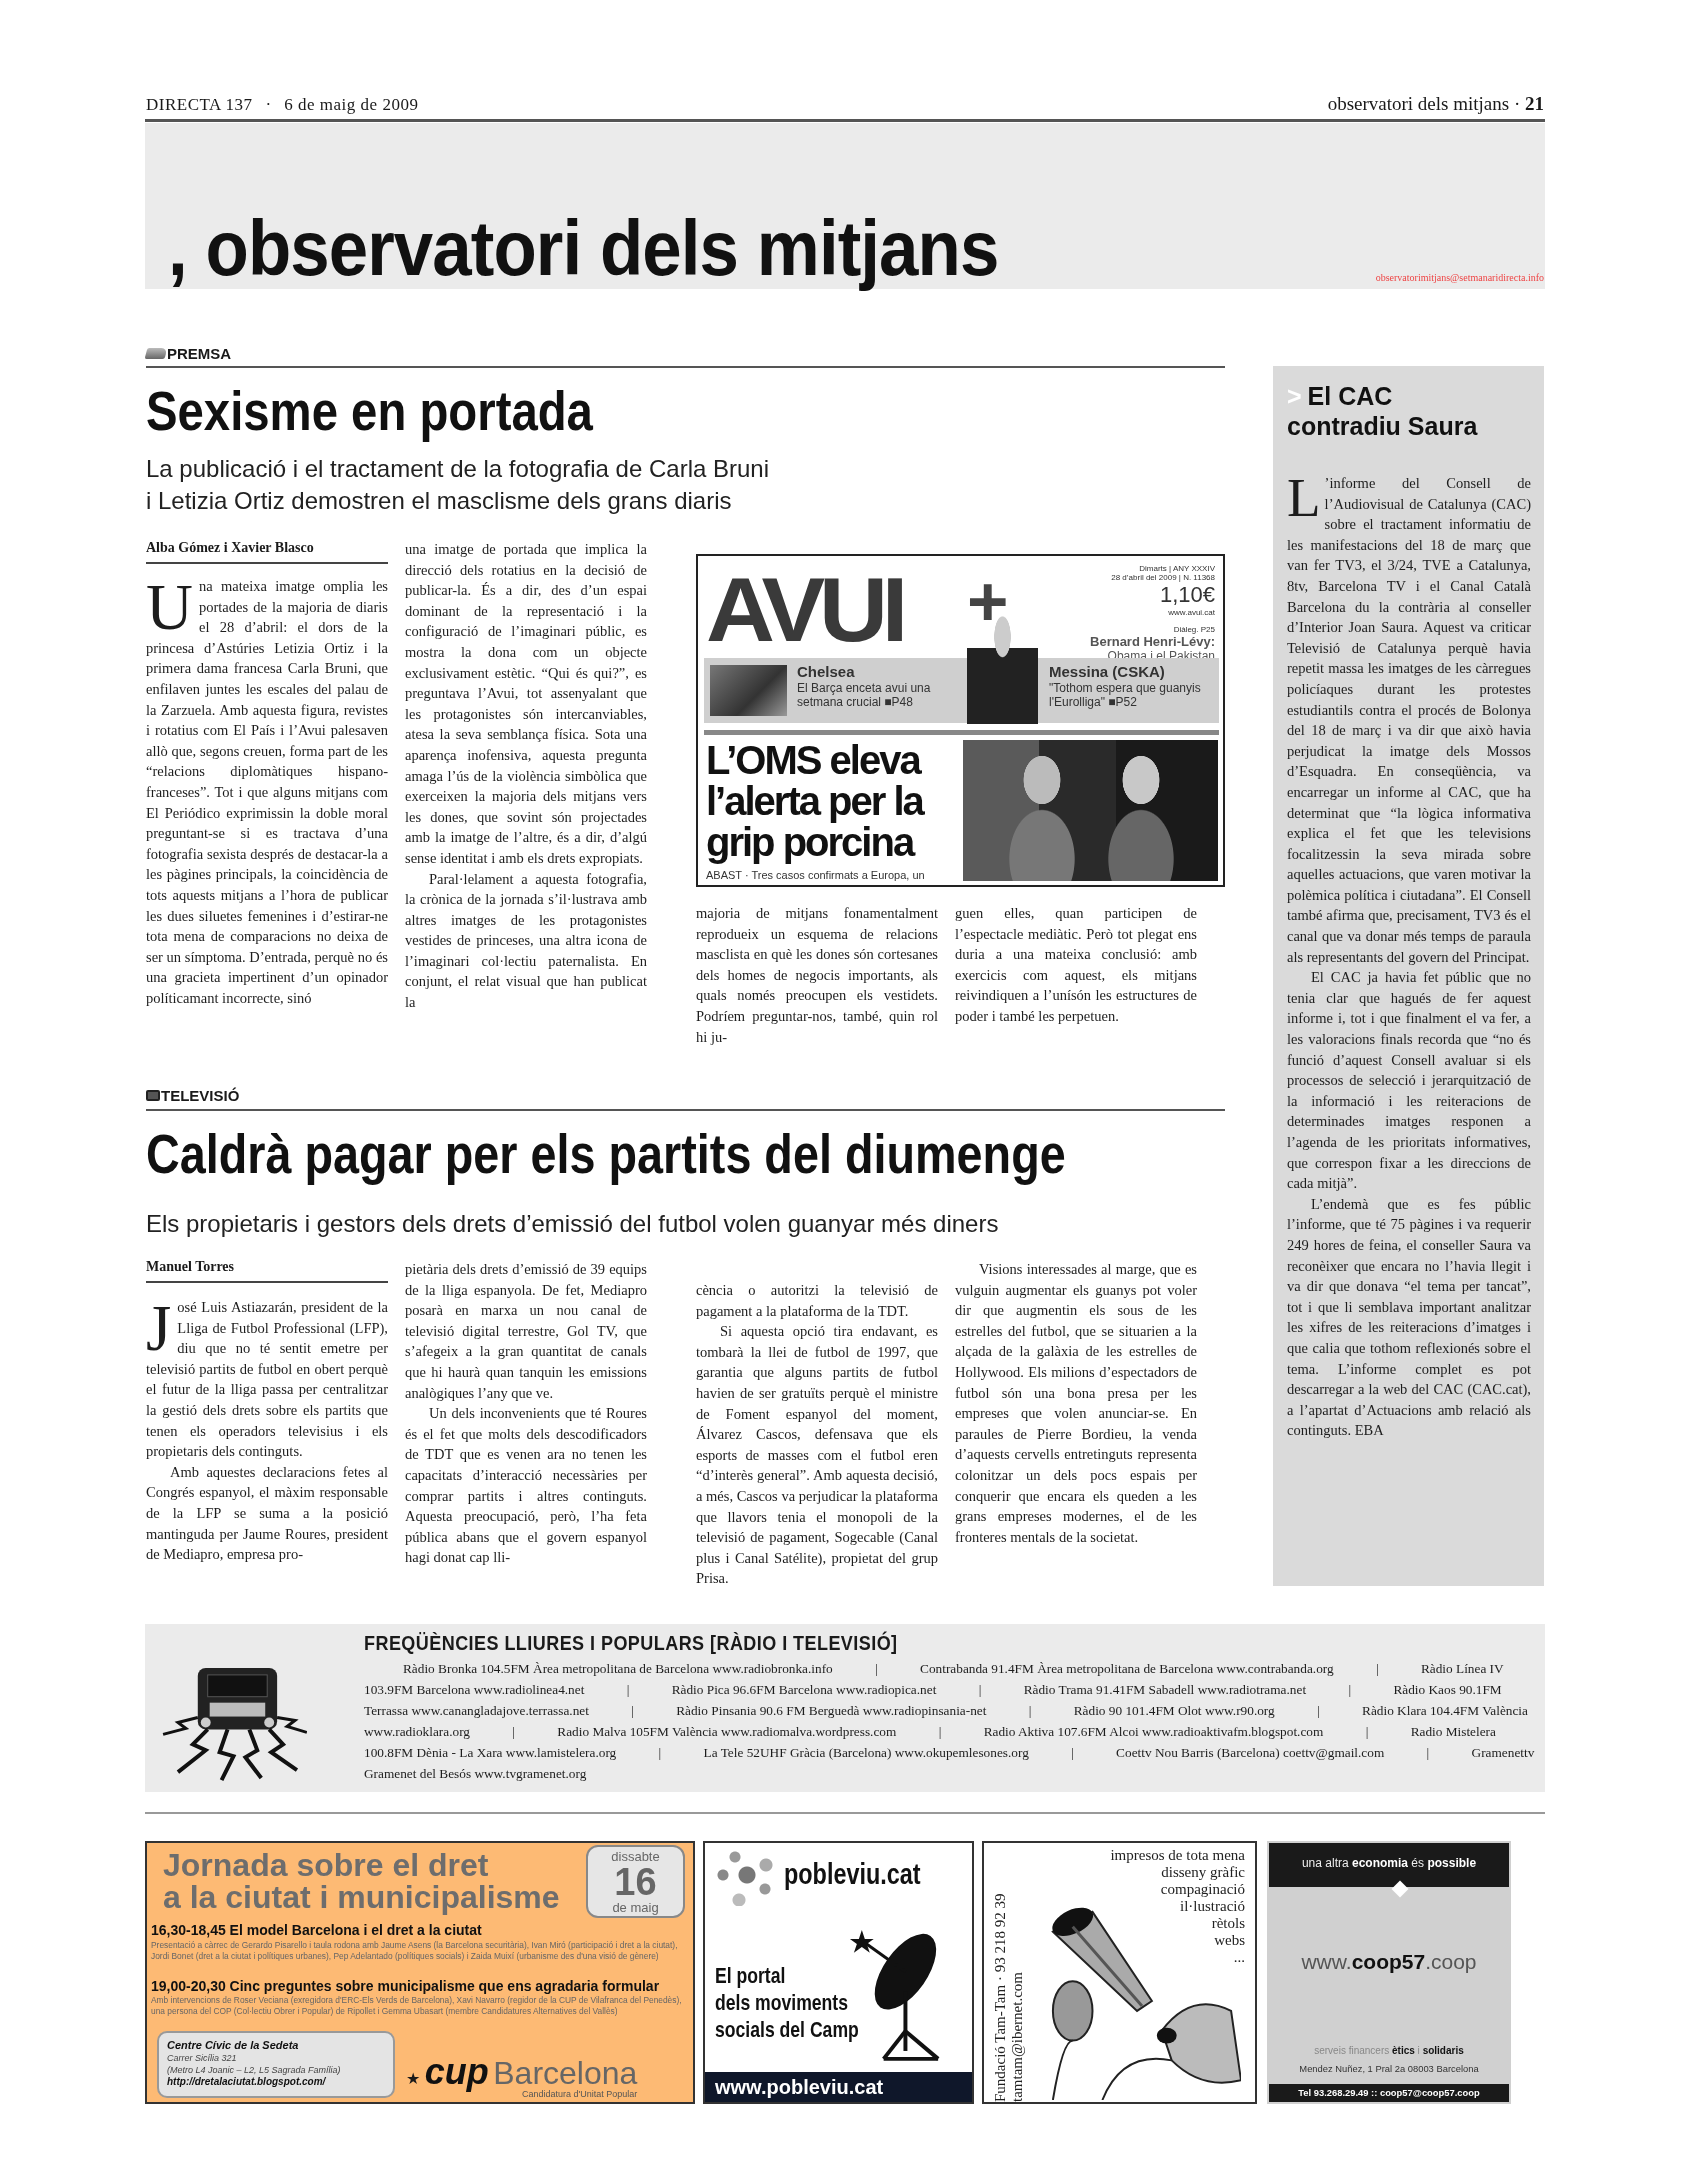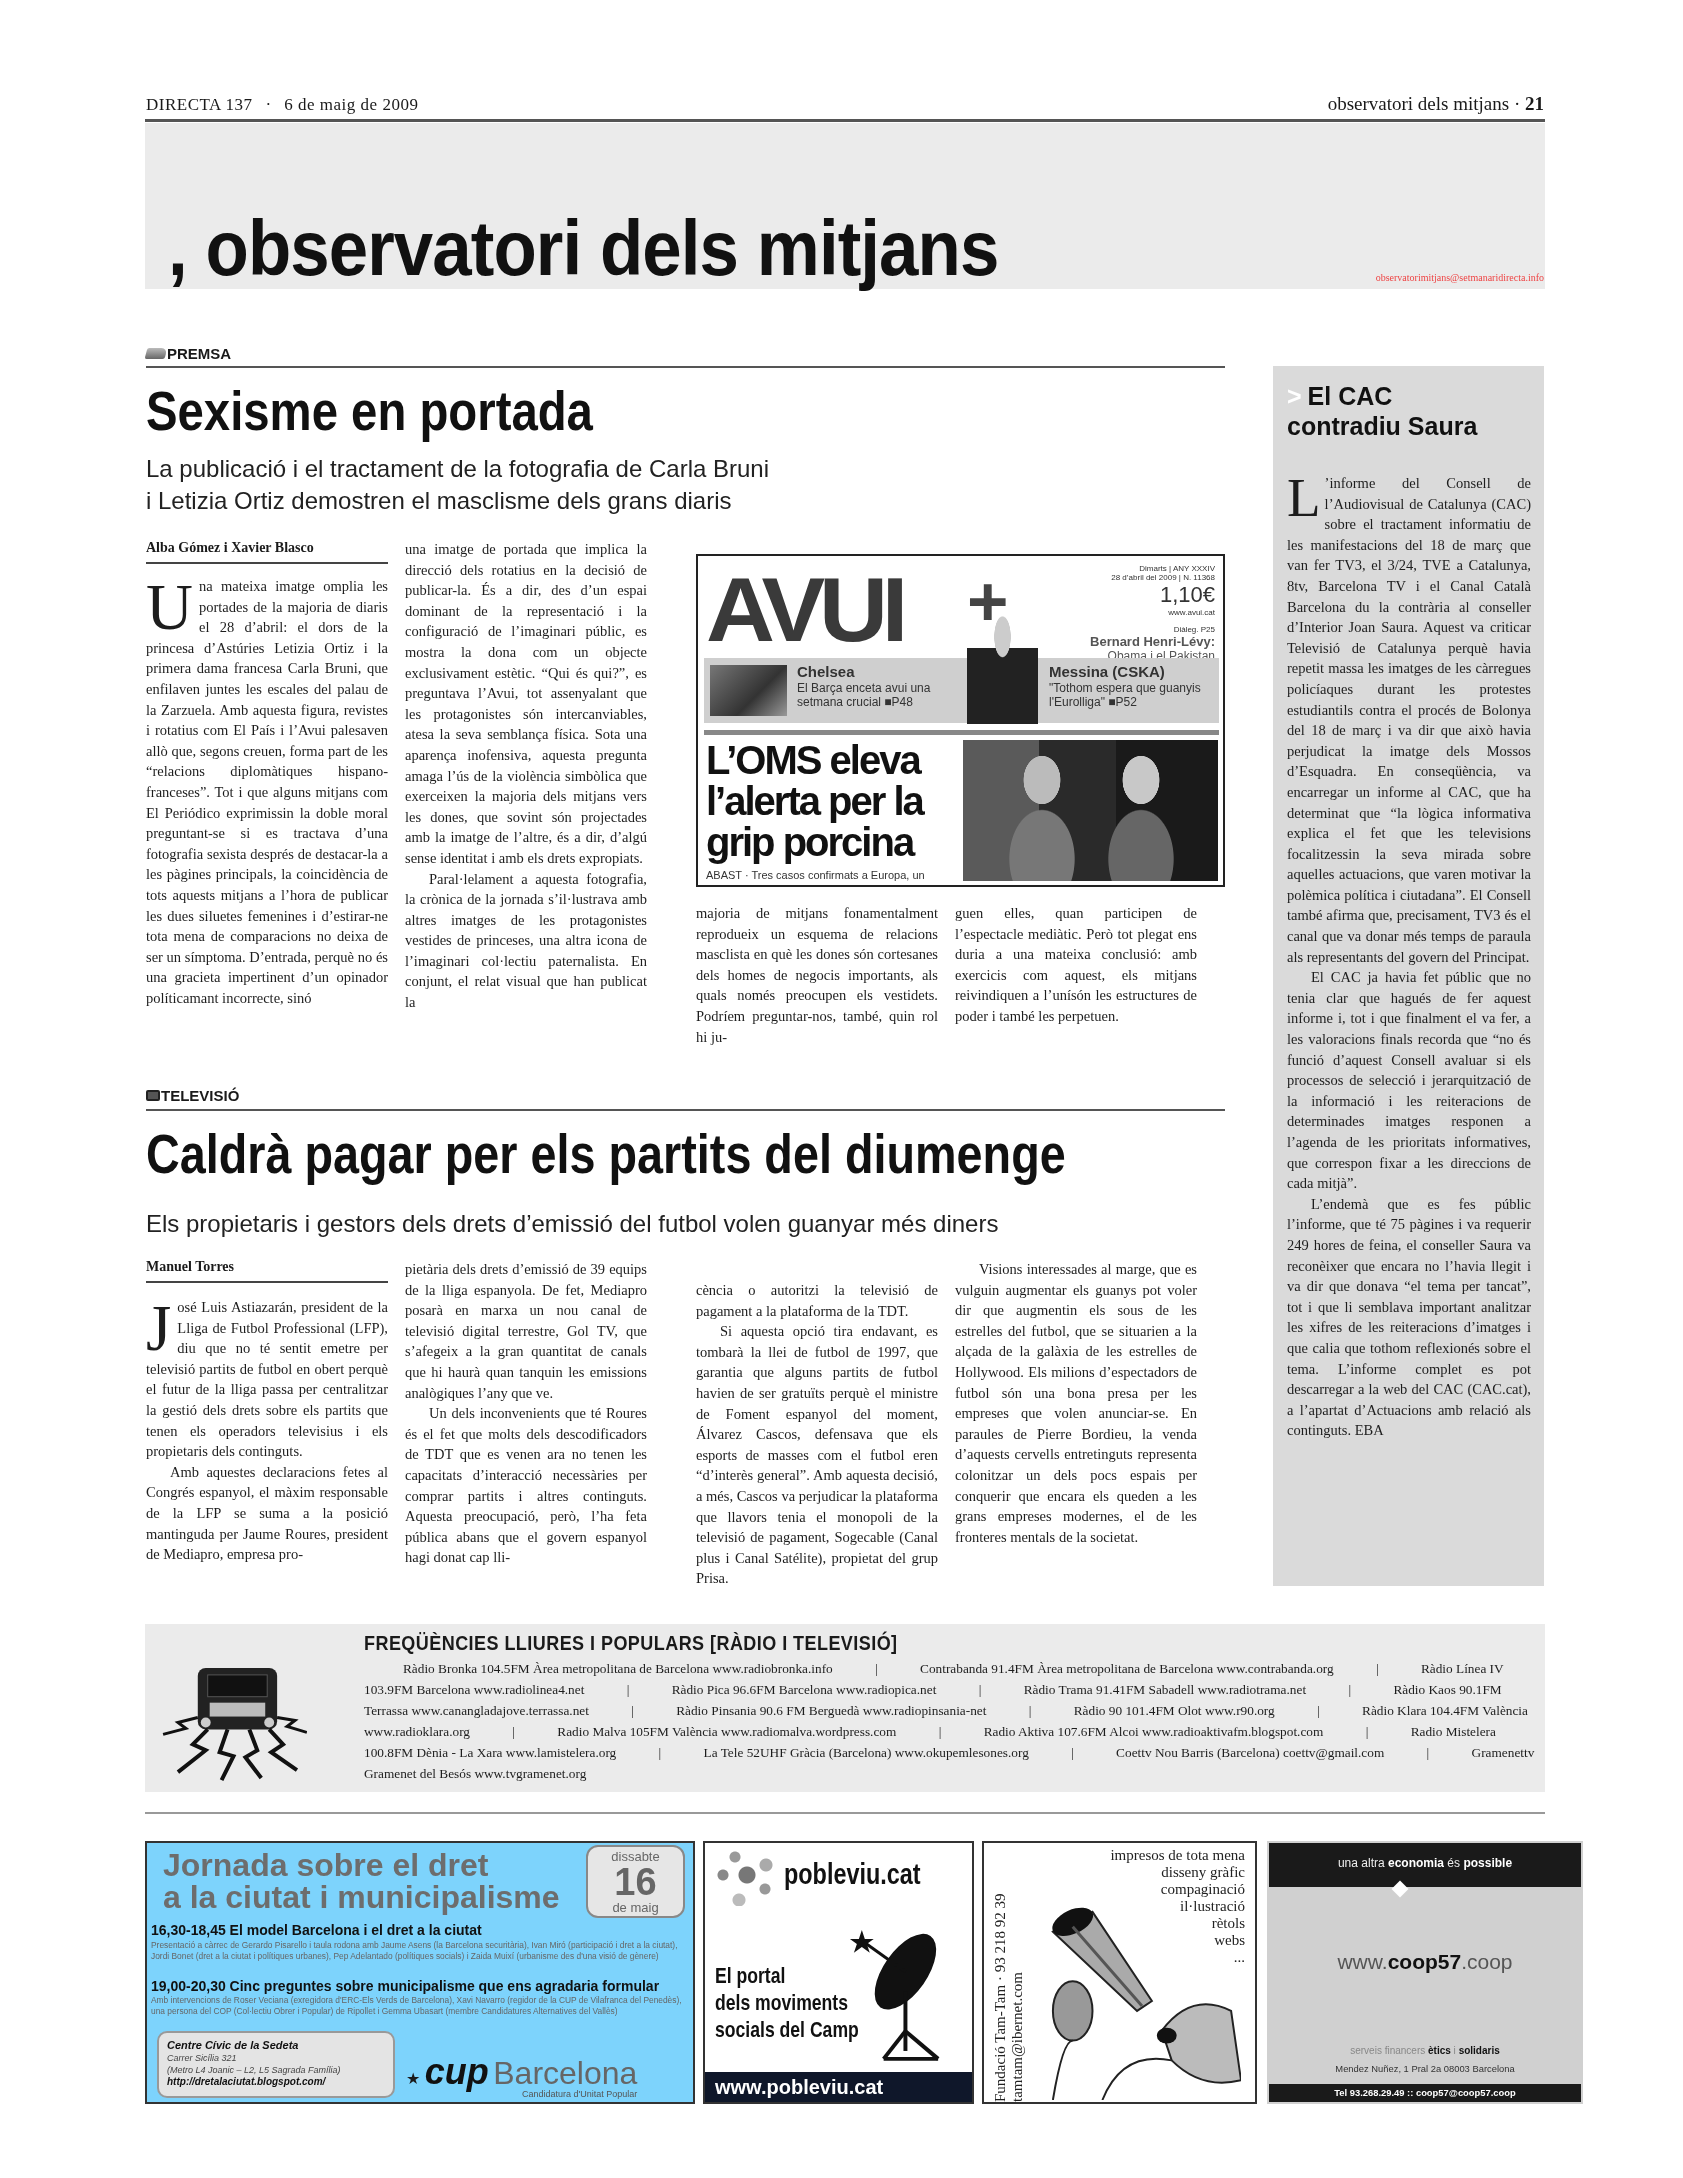--- a/index.html
+++ b/index.html
@@ -78,24 +78,24 @@
   
   .radio-box { left: 145px; top: 1624px; width: 1400px; height: 168px; background: #ebebeb; }
   .radio-art { left: 158px; top: 1663px; width: 149px; height: 119px; }
   .radio-title { left: 364px; top: 1632px; font-family: "Liberation Sans", sans-serif; font-weight: bold; font-size: 20px; letter-spacing: 0.5px; transform: scaleX(0.9); transform-origin: left top; }
   .radio-list { left: 364px; top: 1658px; width: 1174px; font-family: "Liberation Serif", serif; font-size: 13.3px; line-height: 21px; color: #1d1d1d; }
   .radio-list b { font-weight: normal; margin-left: 39px; }
   .divider2 { left: 145px; top: 1812px; width: 1400px; height: 2px; background: #999; }
 
   
   .ad { top: 1841px; height: 263px; border: 2px solid #333; overflow: hidden; }
-  .ad1 { left: 145px; width: 550px; background: #7dd3fc; }
+  .ad1 { left: 145px; width: 550px; background: #fdba74; }
   .ad2 { left: 703px; width: 271px; background: #fff; }
   .ad3 { left: 982px; width: 275px; background: #fff; }
-  .ad4 { left: 1267px; width: 316px; background: #d0d0d0; border-color: #d0d0d0; }
+  .ad4 { left: 1267px; width: 244px; background: #d0d0d0; border-color: #d0d0d0; }
 
   .ad1-title { left: 16px; top: 6px; font-family: "Liberation Sans", sans-serif; font-weight: bold; font-size: 32px; line-height: 32px; color: #6d6d6d; }
   .ad1-date { right: 8px; top: 2px; width: 99px; height: 73px; border: 2px solid #888; border-radius: 12px; background: #e6e6e6; text-align: center; font-family: "Liberation Sans", sans-serif; color: #666; }
   .ad1-date .d1 { font-size: 13px; display: block; margin-top: 2px; }
   .ad1-date .d2 { font-size: 38px; font-weight: bold; display: block; line-height: 36px; }
   .ad1-date .d3 { font-size: 13px; display: block; }
   .ad1-s1 { left: 4px; top: 79px; font-family: "Liberation Sans", sans-serif; font-weight: bold; font-size: 14px; color: #111; }
   .ad1-s1d { left: 4px; top: 97px; width: 535px; font-family: "Liberation Sans", sans-serif; font-size: 8.4px; line-height: 11px; color: #666; }
   .ad1-s2 { left: 4px; top: 135px; font-family: "Liberation Sans", sans-serif; font-weight: bold; font-size: 14px; color: #111; white-space: nowrap; }
   .ad1-s2d { left: 4px; top: 152px; width: 535px; font-family: "Liberation Sans", sans-serif; font-size: 8.4px; line-height: 11px; color: #666; }

